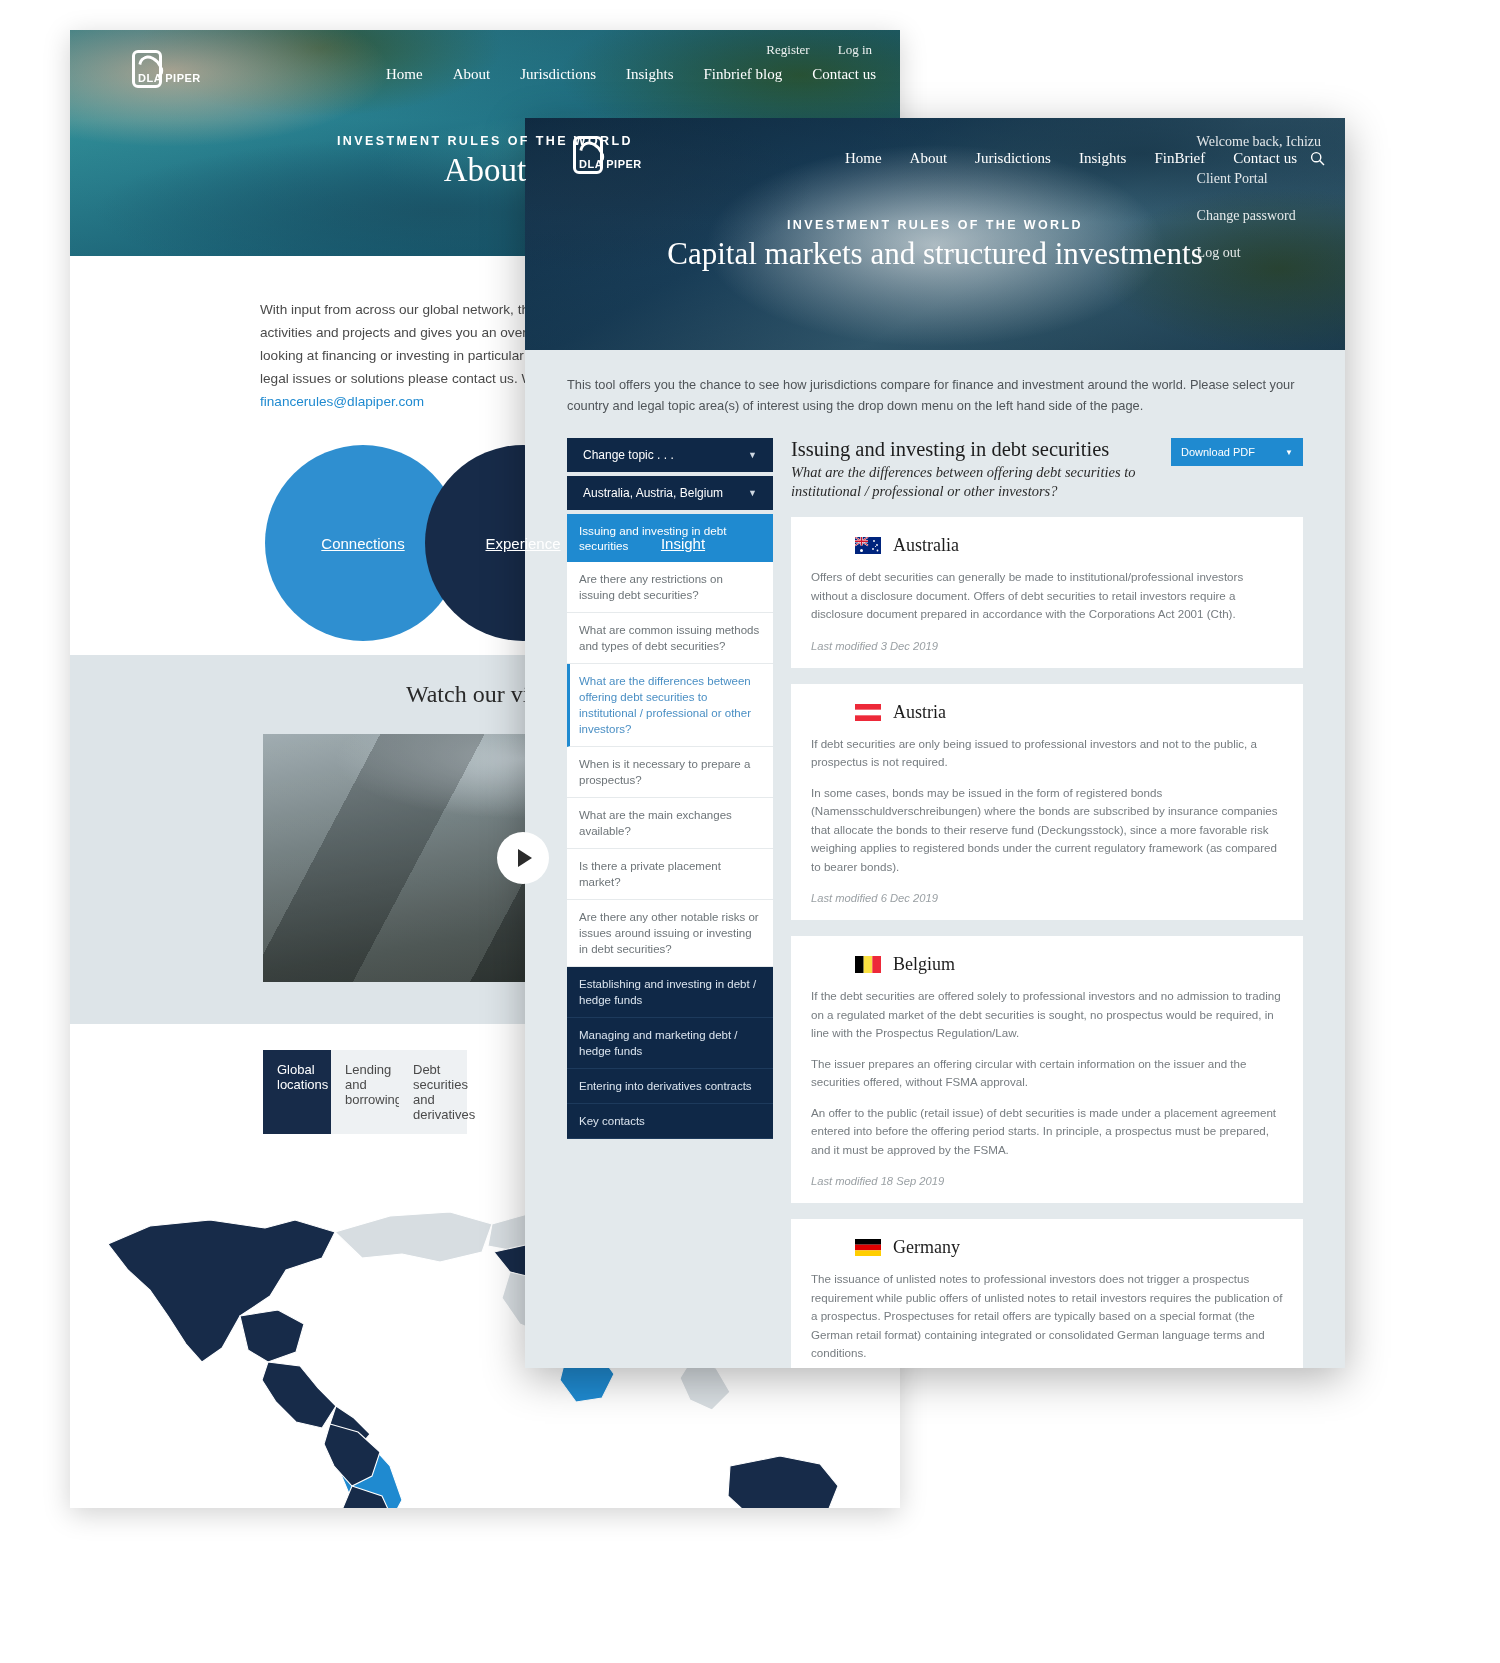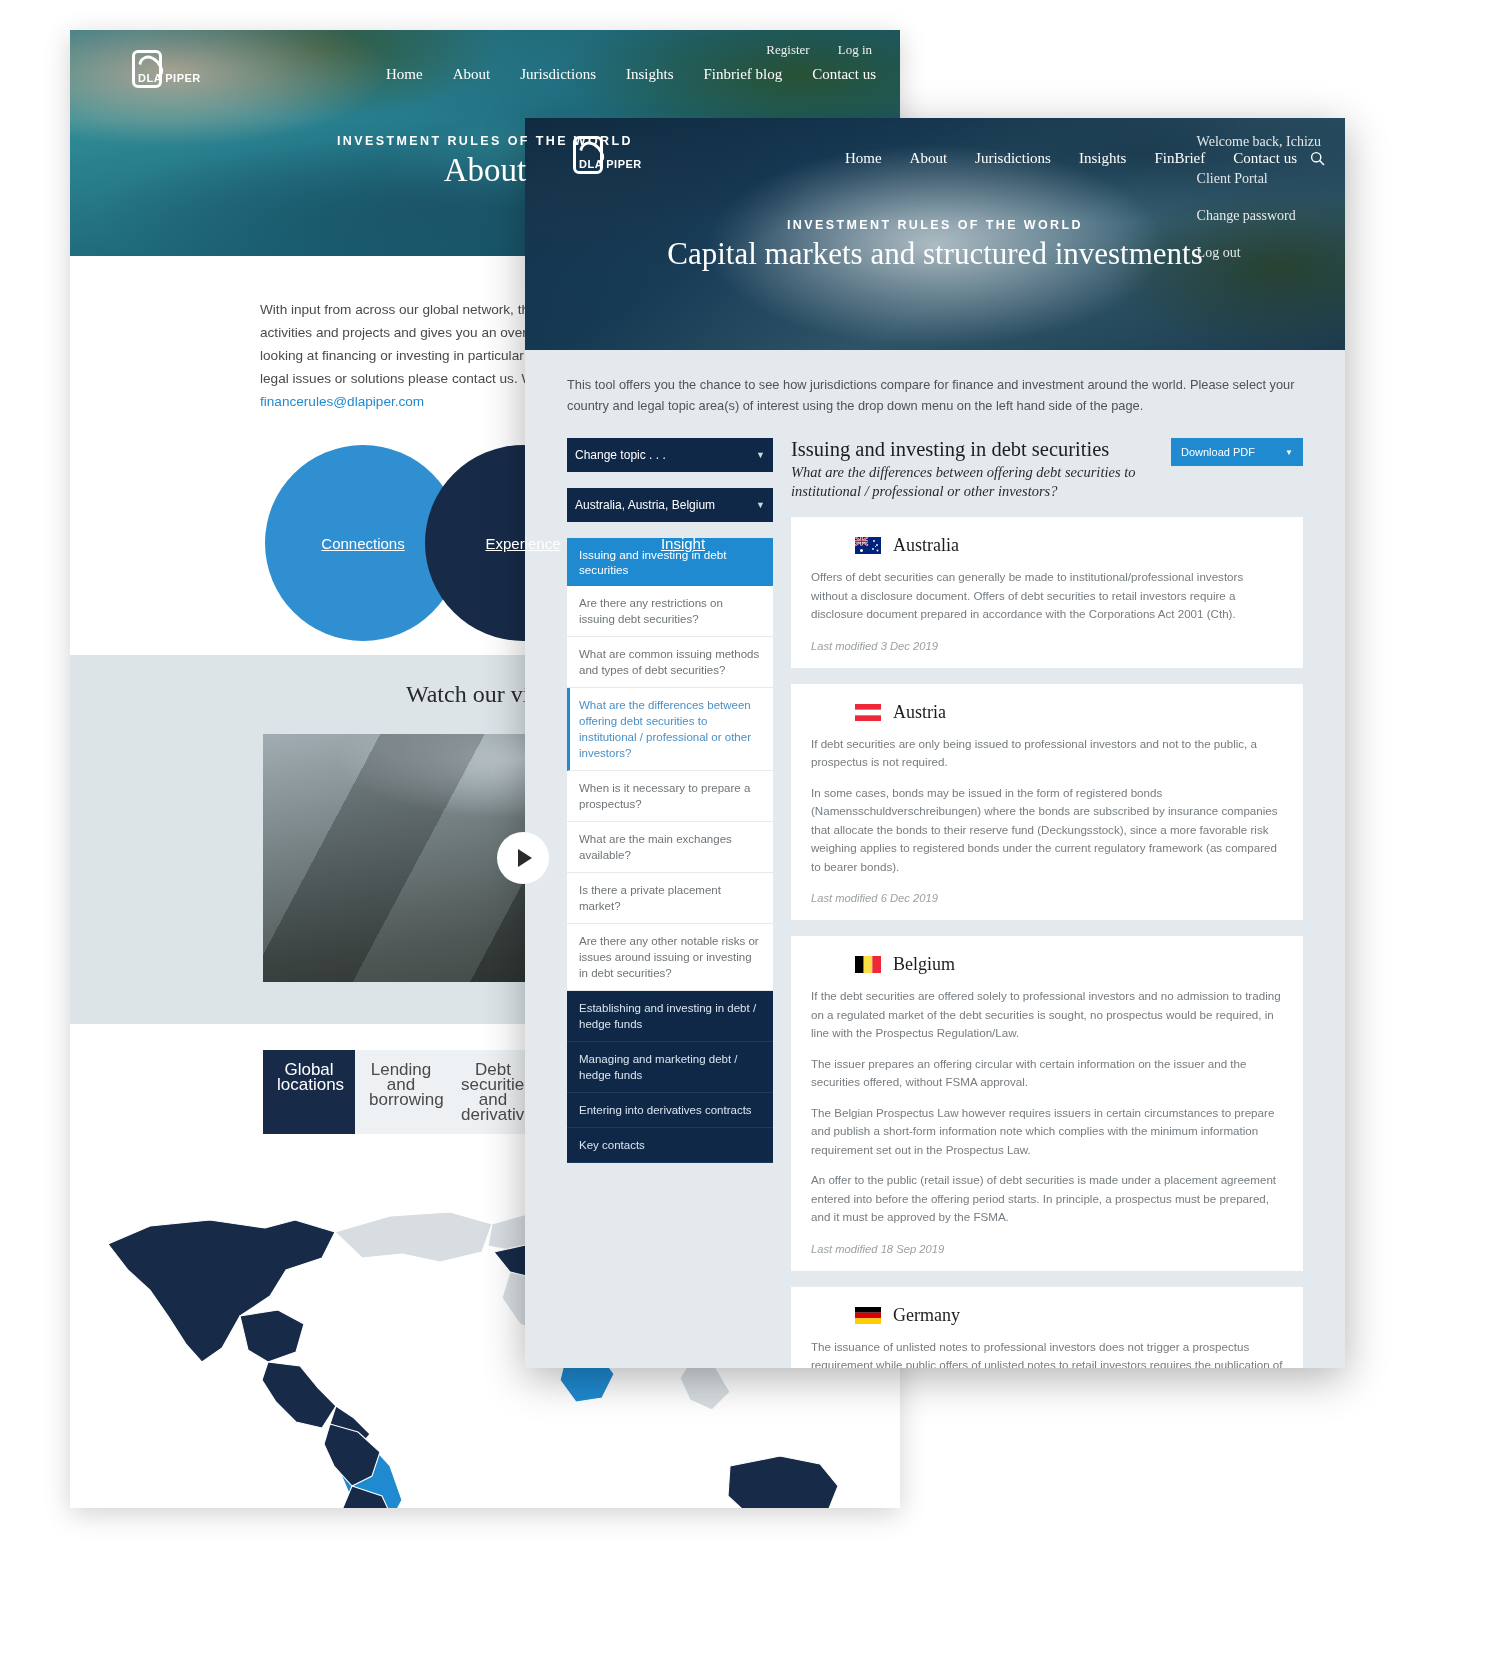--- a/index.html
+++ b/index.html
@@ -123,22 +123,22 @@
   }
   .play-btn::before {
     content:""; border-left: 14px solid #2b2b2b;
     border-top: 9px solid transparent; border-bottom: 9px solid transparent;
     margin-left: 4px;
   }
 
   .map-sec { background: #ffffff; padding: 26px 0 0 0; }
   .map-tabs { display:flex; margin-left: 193px; }
   .map-tab {
-    padding: 12px 14px; width: 92px; text-align:center;
-    font-size: 17px; line-height: 15px; color:#4a4a4a; background:#eef1f3;
+    padding: 12px 14px; width: 68px; 
+    font-size: 13px; line-height: 15px; color:#4a4a4a; background:#eef1f3;
   }
   .map-tab.active { background:#172b49; color:#fff; }
 
   .worldmap { position: relative; height: 400px; margin-top: 32px; }
   .worldmap svg { position:absolute; left: 20px; top: 0; }
 
   
   .win-front {
     position: absolute; left: 525px; top: 118px;
     width: 820px; height: 1250px;
@@ -186,21 +186,21 @@
 
   .intro {
     padding: 24px 42px 0 42px;
     font-size: 12.8px; line-height: 21px; color: #4f5458;
   }
 
   .tool { display:flex; gap: 18px; padding: 22px 42px 0 42px; }
   .sidebar { width: 206px; flex: 0 0 206px; }
   .sel {
     background:#0f2847; color:#fff; font-size:12px;
-    padding: 10px 8px; margin-bottom: 16px;
+    padding: 10px 16px; margin-bottom: 4px;
     display:flex; justify-content:space-between; align-items:center;
   }
   .sel .caret { font-size: 9px; color:#cfd8e2; }
   .topic-hdr {
     background:#1f8ad0; color:#fff; font-size:11.7px;
     padding: 9px 12px; line-height: 15px;
   }
   .q {
     background:#ffffff; color:#6d7478; font-size:11.5px;
     padding: 9px 12px; line-height: 16px;
@@ -458,21 +458,20 @@
           <div class="card-hd">
             <svg class="flag" viewBox="0 0 26 17">
               <rect width="8.67" height="17" fill="#000000"></rect>
               <rect x="8.67" width="8.66" height="17" fill="#fae042"></rect>
               <rect x="17.33" width="8.67" height="17" fill="#ed2939"></rect>
             </svg>
             <span class="country">Belgium</span>
           </div>
           <p>If the debt securities are offered solely to professional investors and no admission to trading on a regulated market of the debt securities is sought, no prospectus would be required, in line with the Prospectus Regulation/Law.</p>
           <p>The issuer prepares an offering circular with certain information on the issuer and the securities offered, without FSMA approval.</p>
-          <p>The Belgian Prospectus Law however requires issuers in certain circumstances to prepare and publish a short-form information note which complies with the minimum information requirement set out in the Prospectus Law.</p>
           <p>An offer to the public (retail issue) of debt securities is made under a placement agreement entered into before the offering period starts. In principle, a prospectus must be prepared, and it must be approved by the FSMA.</p>
           <div class="lm">Last modified 18 Sep 2019</div>
         </div>
 
         <div class="card">
           <div class="card-hd">
             <svg class="flag" viewBox="0 0 26 17">
               <rect width="26" height="5.67" fill="#000000"></rect>
               <rect y="5.67" width="26" height="5.66" fill="#dd0000"></rect>
               <rect y="11.33" width="26" height="5.67" fill="#ffce00"></rect>

